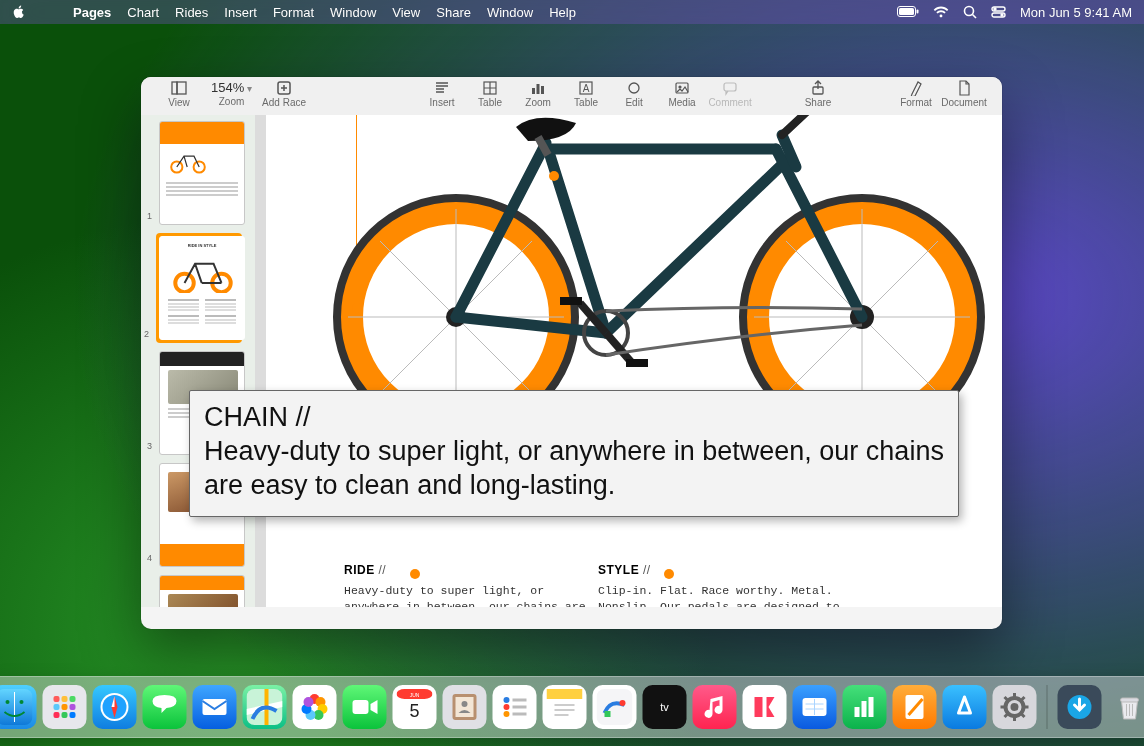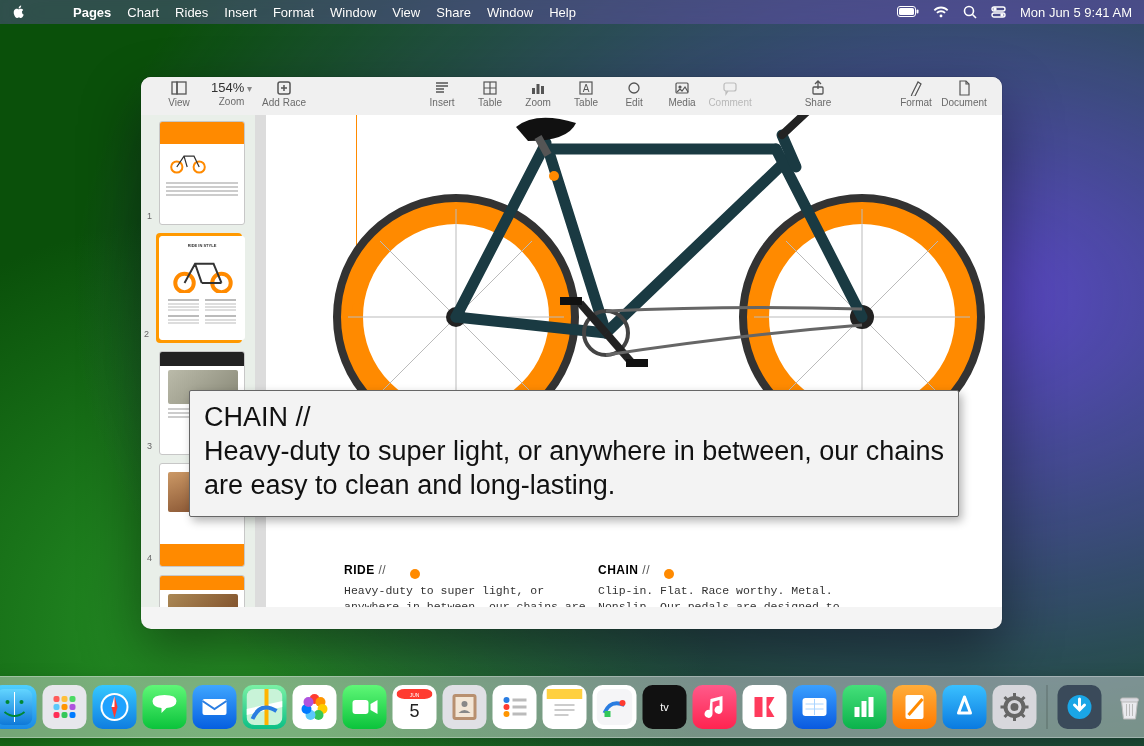--- a/index.html
+++ b/index.html
@@ -437,21 +437,21 @@
         <span class="dot" style="left:86px; top:188px"></span>
         <span class="dot" style="left:283px; top:56px"></span>
 
         <span class="dot" style="left:144px; top:454px"></span>
         <div class="section" style="left:78px; top:448px">
           <h4><span>RIDE</span><span class="slash"> //</span></h4>
           <p>Heavy-duty to super light, or anywhere in between, our chains are easy to clean and long-lasting.</p>
         </div>
         <span class="dot" style="left:398px; top:454px"></span>
         <div class="section" style="left:332px; top:448px">
-          <h4><span>CHAIN</span><span class="slash"> //</span></h4>
+          <h4><span>STYLE</span><span class="slash"> //</span></h4>
           <p>Clip-in. Flat. Race worthy. Metal. Nonslip. Our pedals are designed to fit whatever shoes you decide to cycle in.</p>
         </div>
       </div>
     </div>
   </div>
 </div>
 
 <div class="hoverbox">
   <div>CHAIN //</div>
   <div>Heavy-duty to super light, or anywhere in between, our chains are easy to clean and long-lasting.</div>

